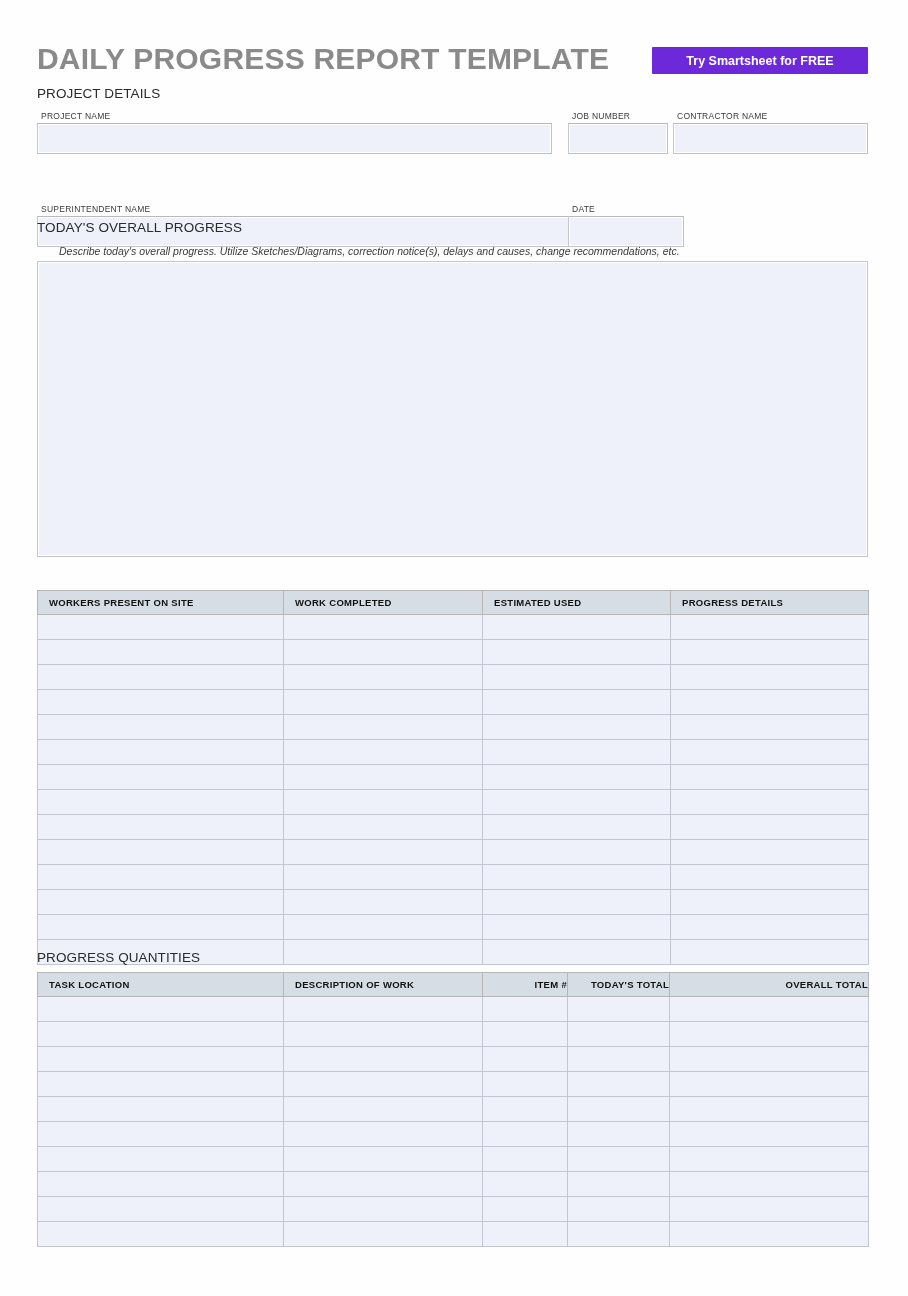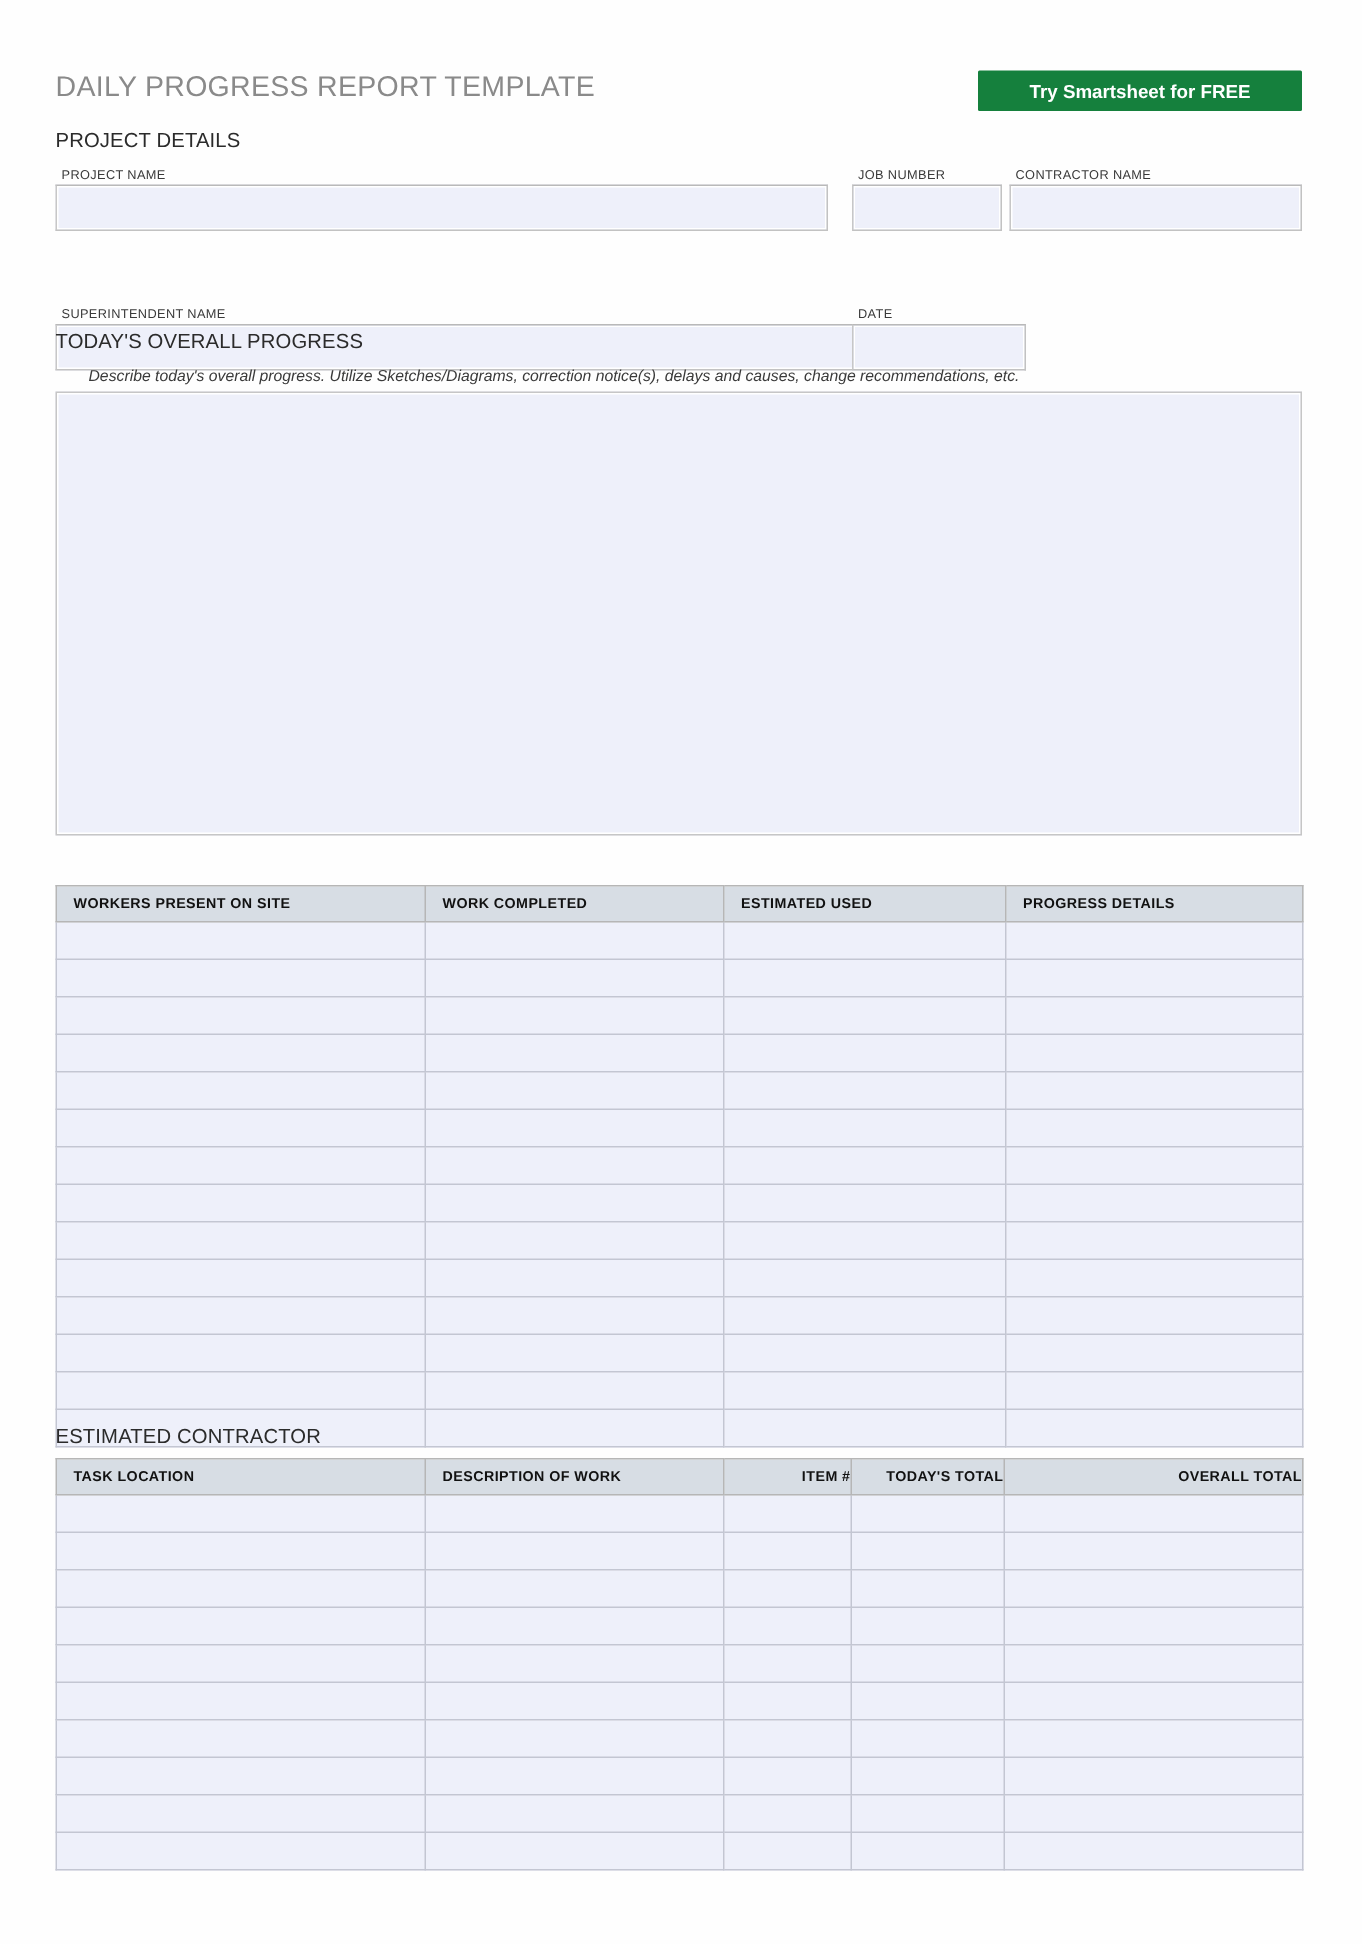--- a/index.html
+++ b/index.html
@@ -26,33 +26,33 @@
   
   .header-row {
     position: absolute;
     left: 37px; top: 44px;
     width: 831px;
     height: 34px;
   }
   .doc-title {
     position: absolute;
     left: 0; top: 0;
-    font-size: 19px;
-    font-weight: normal;
+    font-size: 30px;
+    font-weight: bold;
     letter-spacing: 0.2px;
     color: #8a8a8a;
     white-space: nowrap;
     line-height: 30px;
   }
   .cta-button {
     position: absolute;
     right: 0; top: 3px;
     width: 216px;
     height: 27px;
-    background: #15803d;
+    background: #6d28d9;
     color: #ffffff;
     font-size: 12.5px;
     font-weight: bold;
     text-align: center;
     line-height: 27px;
     border: none;
     border-radius: 1px;
     cursor: pointer;
     font-family: "Liberation Sans", sans-serif;
     white-space: nowrap;
@@ -300,21 +300,21 @@
         </tr>
         <tr>
           <td class="cell-empty"></td>
           <td class="cell-empty"></td>
           <td class="cell-empty"></td>
           <td class="cell-empty"></td>
         </tr>
       </tbody>
   </table>
 
-  <div class="section-head" style="left:37px; top:950px;">ESTIMATED CONTRACTOR</div>
+  <div class="section-head" style="left:37px; top:950px;">PROGRESS QUANTITIES</div>
 
   <table class="tbl" style="top:972px;">
     <colgroup>
       <col style="width:246px;">
         <col style="width:199px;">
         <col style="width:85px;">
         <col style="width:102px;">
         <col style="width:199px;">
     </colgroup>
     <thead>

